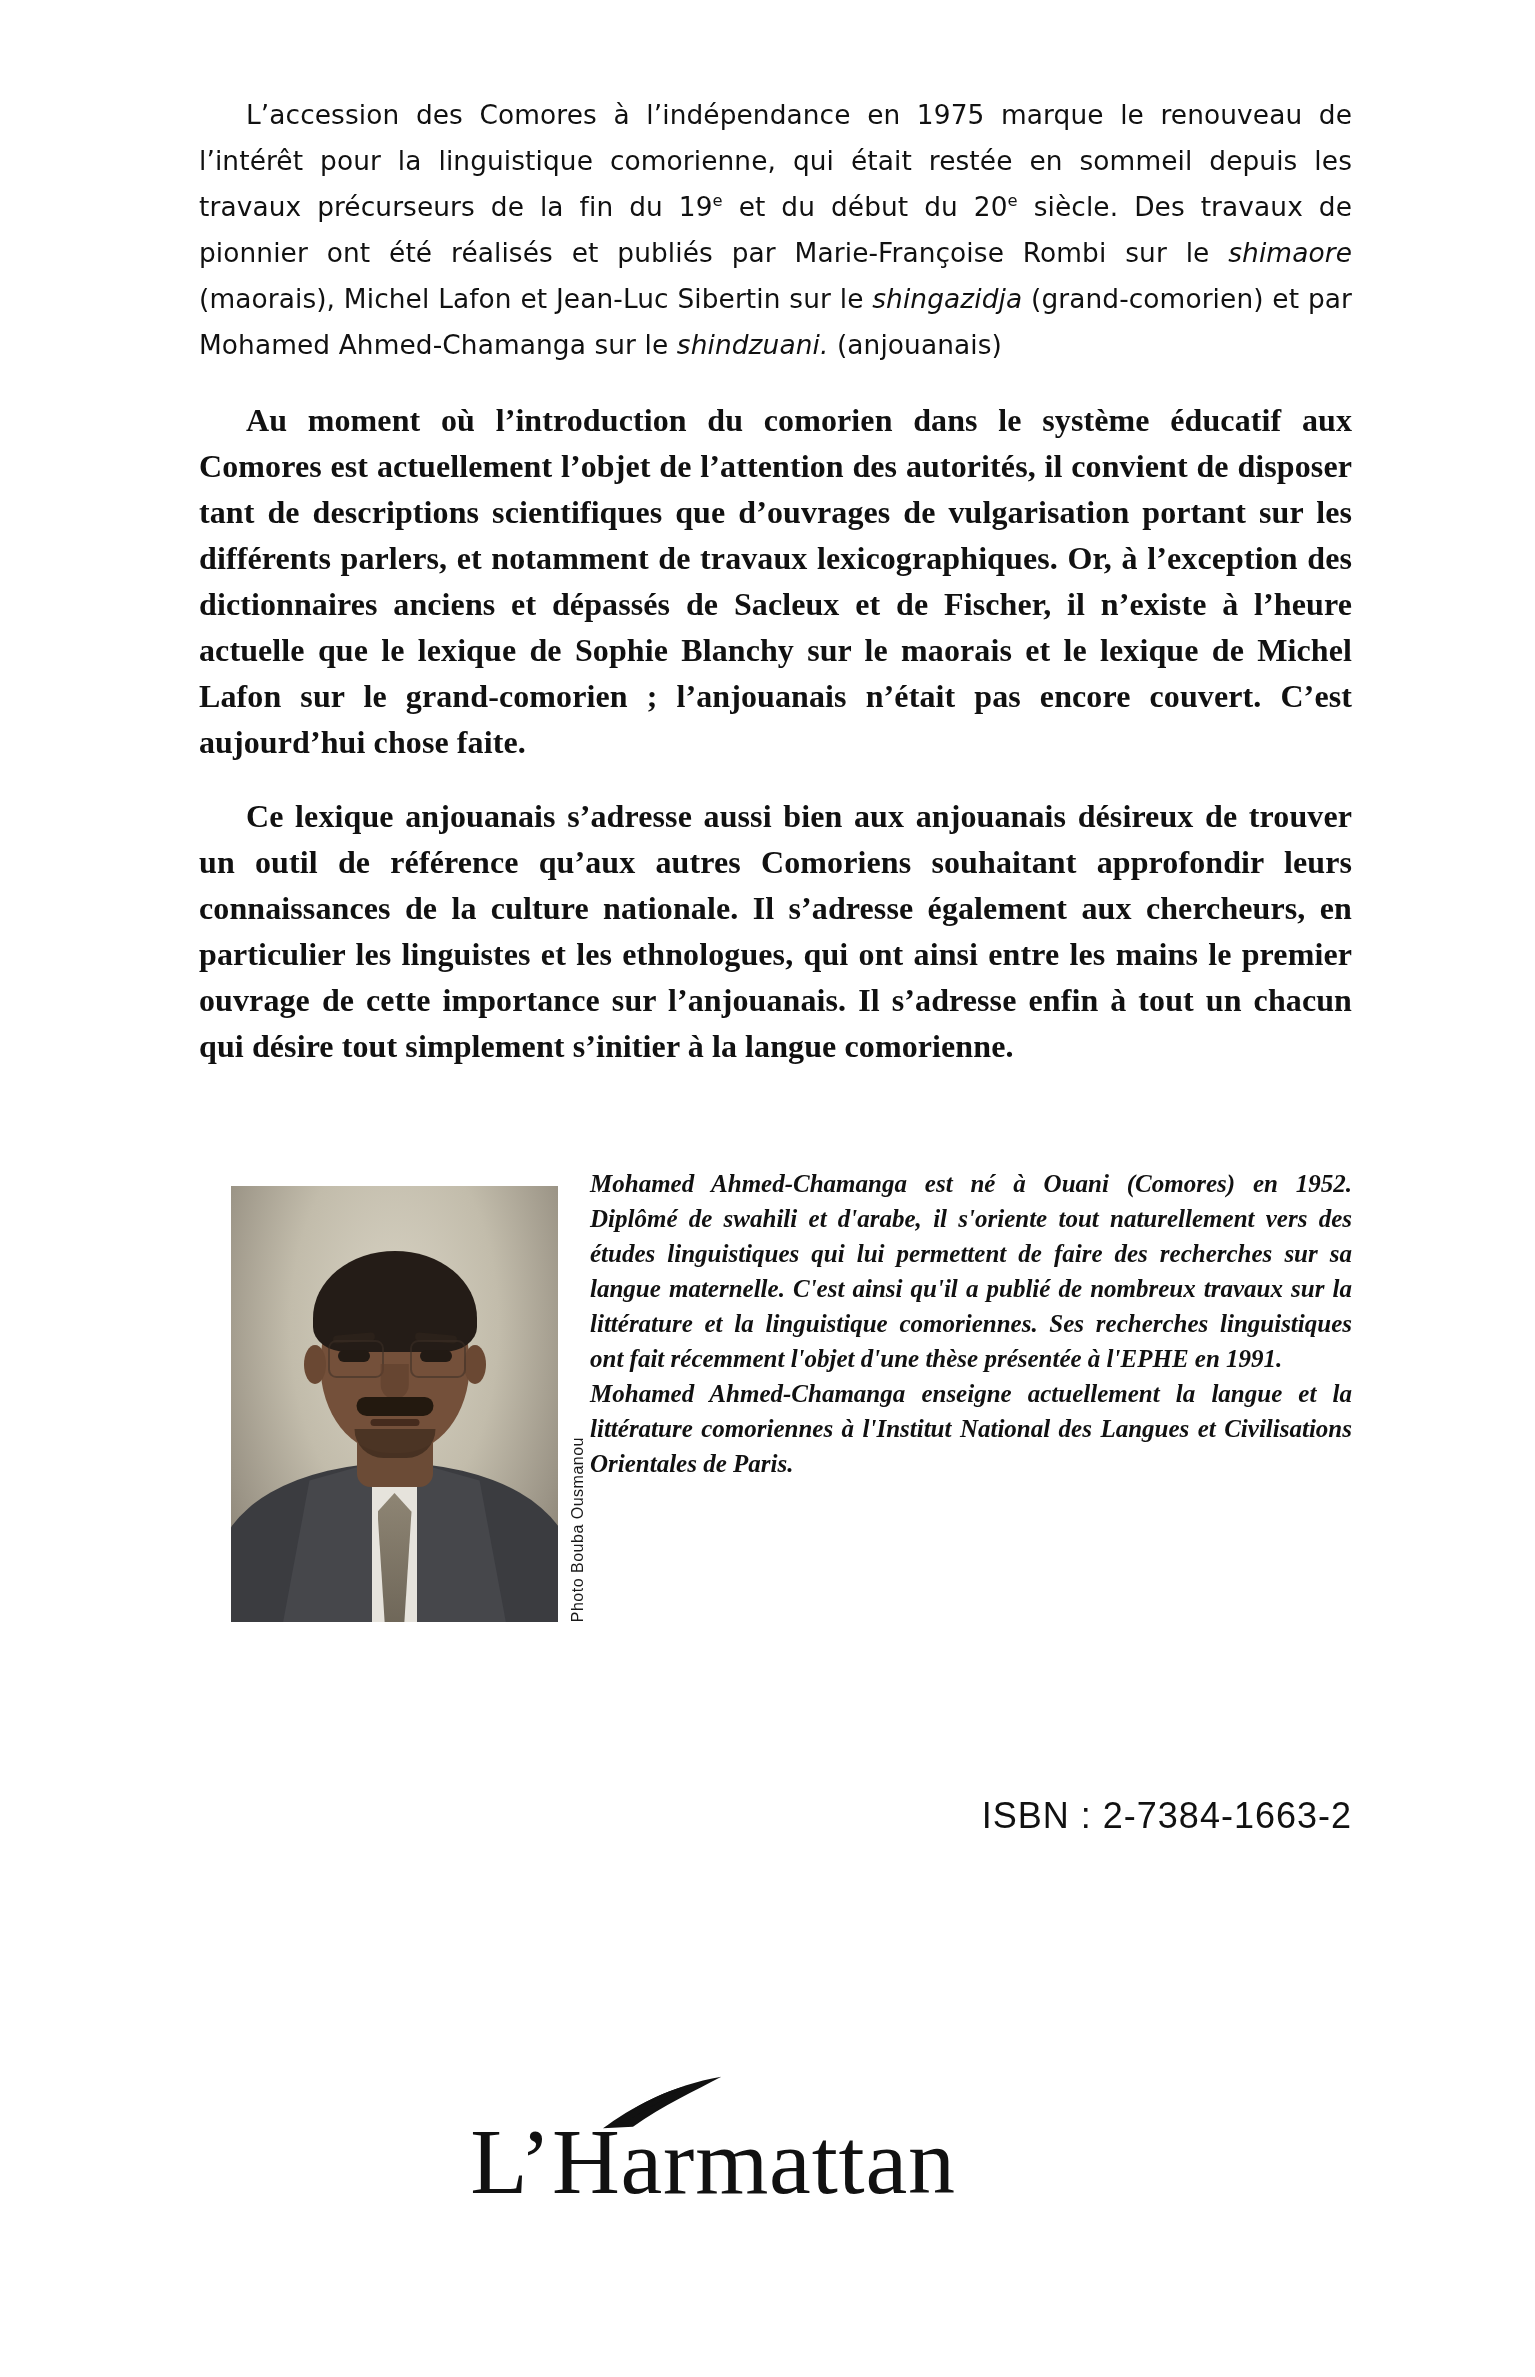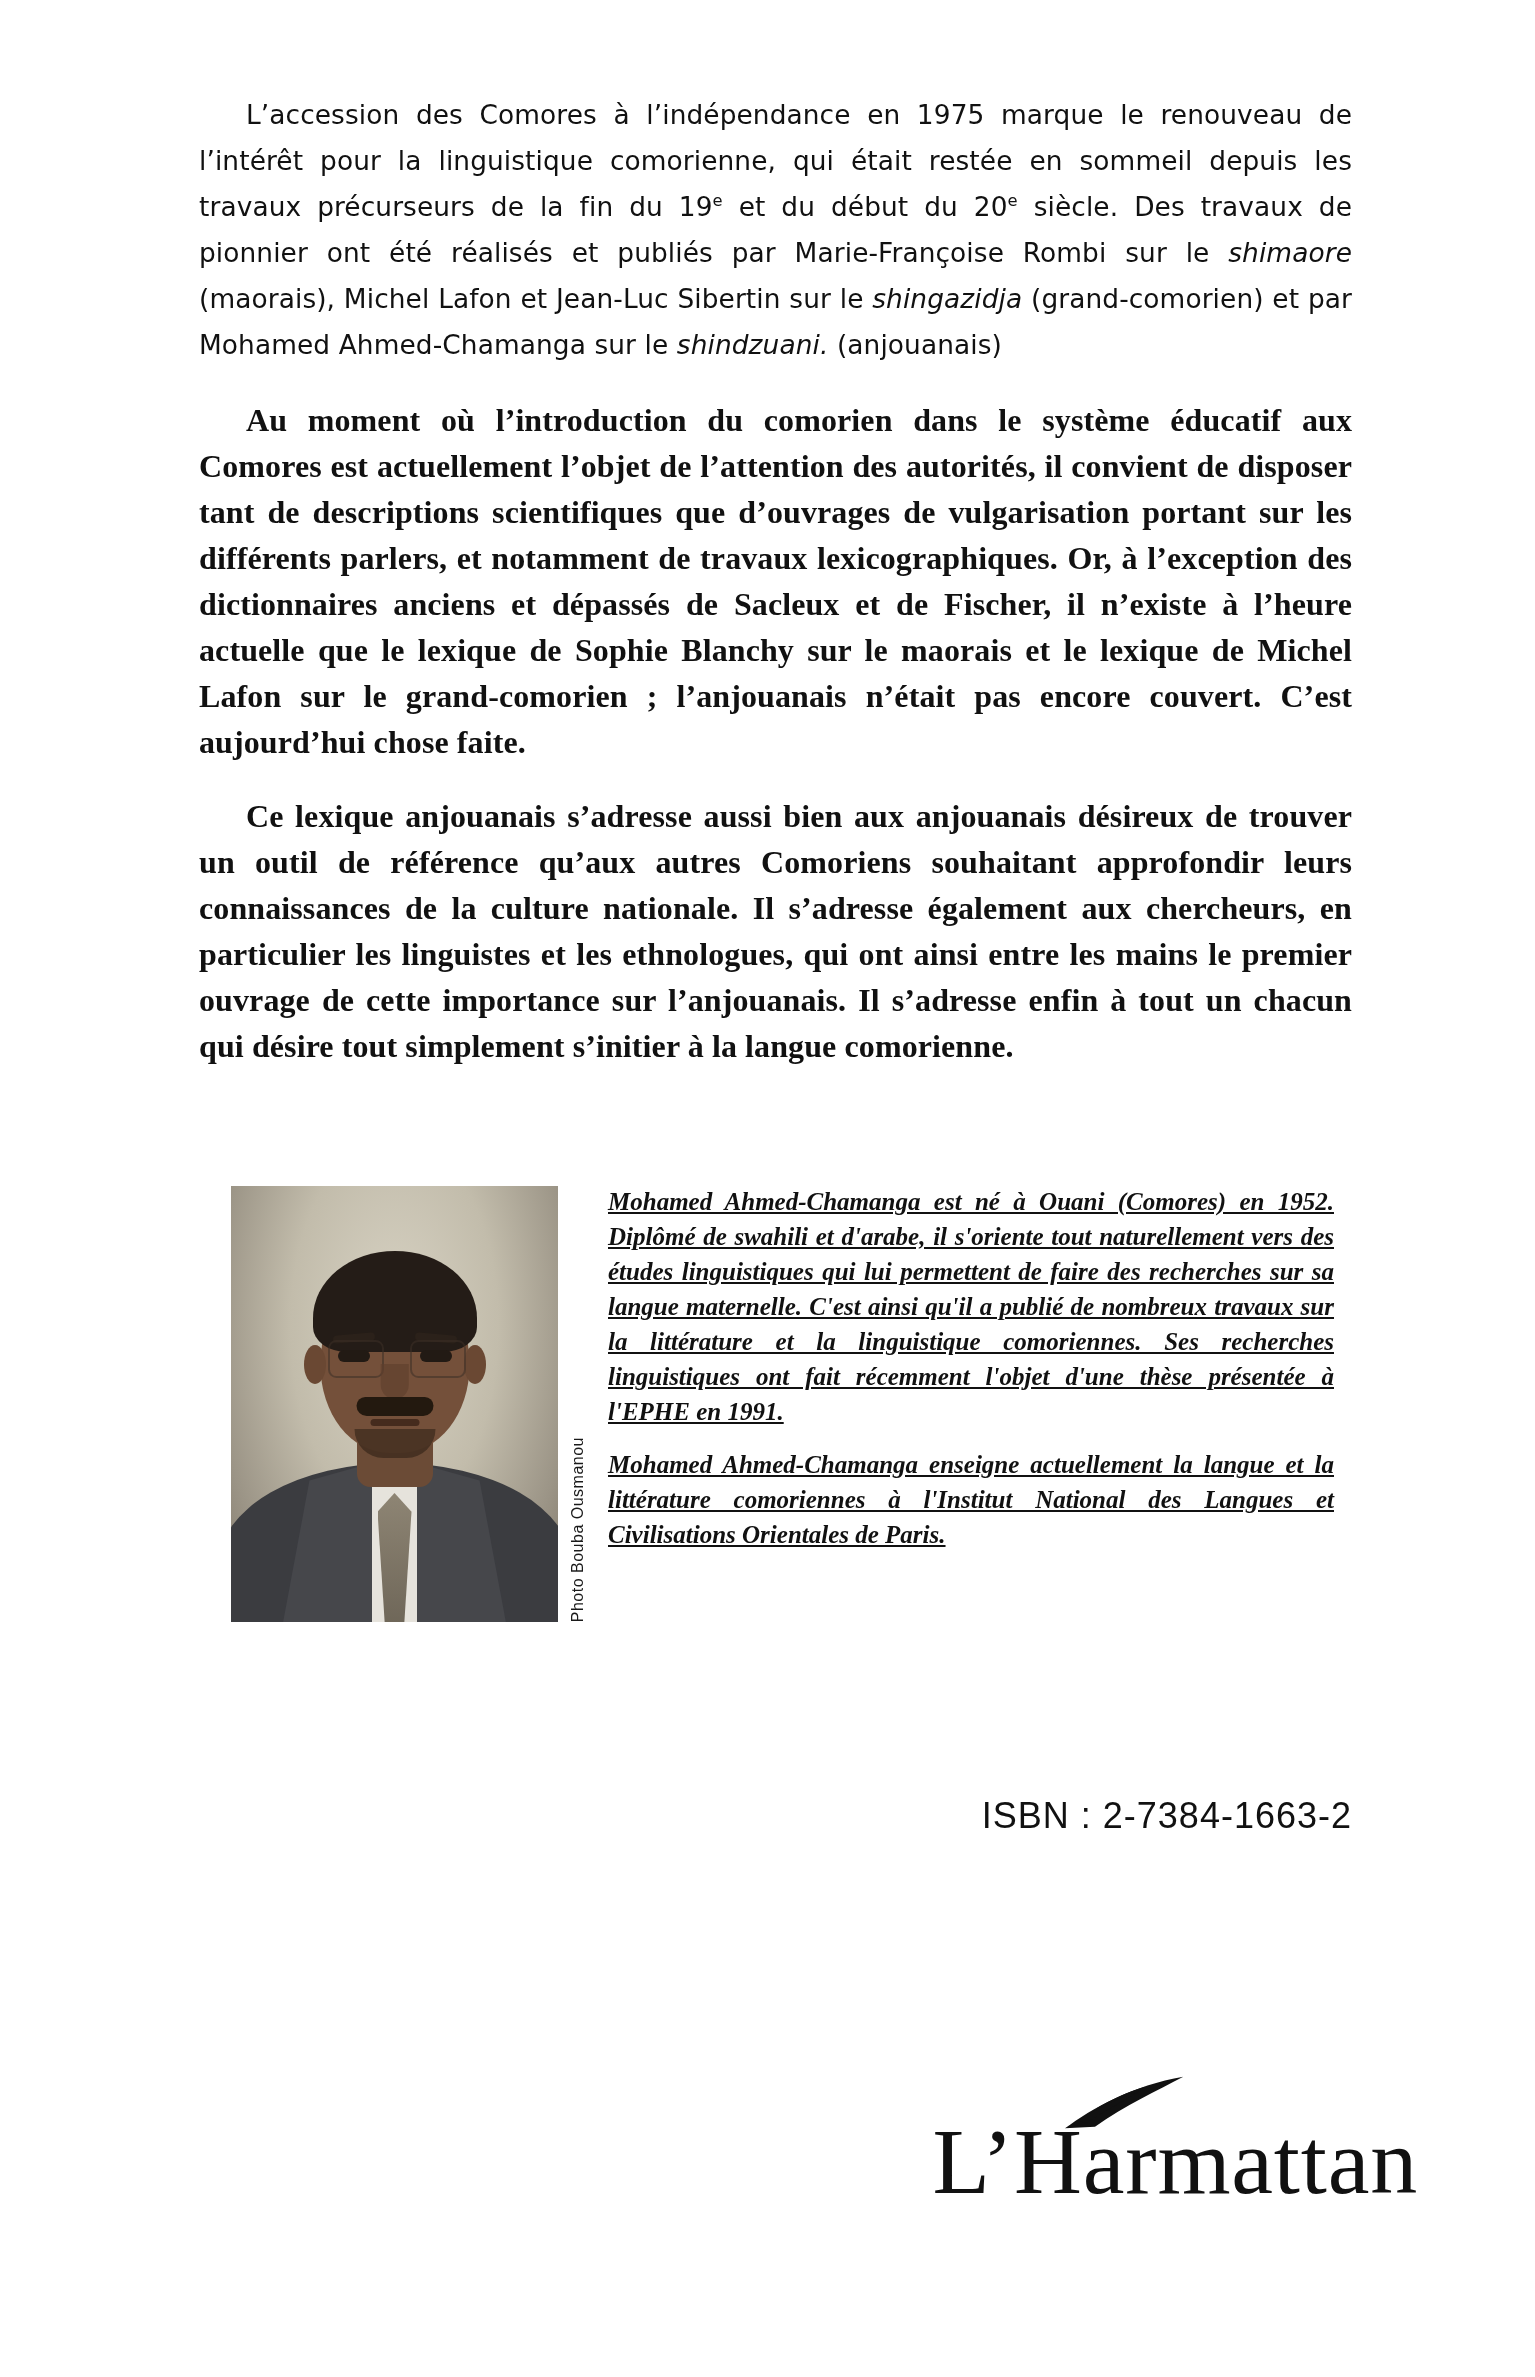--- a/index.html
+++ b/index.html
@@ -206,40 +206,40 @@
     top: 0;
     width: 762px;
     font-family: "Liberation Serif", serif;
     font-style: italic;
     font-weight: bold;
     font-size: 25px;
     line-height: 35px;
     text-align: justify;
     color: #111;
   }
-  .bio p { margin: 18px; text-decoration: underline; }
+  .bio p { margin: 0; }
 
   .isbn {
     position: absolute;
     left: 191px;
     top: 1795px;
     width: 1153px;
     text-align: right;
     font-family: "Liberation Sans", sans-serif;
     font-size: 36px;
     letter-spacing: 1px;
     color: #111;
   }
 
   .logo {
     position: absolute;
     left: 0;
     top: 2114px;
     width: 1410px;
-    text-align: right;
+    text-align: center;
   }
   .logo-inner {
     display: inline-block;
     position: relative;
     font-family: "Liberation Serif", serif;
     font-size: 94px;
     letter-spacing: 0.8px;
     color: #111;
     line-height: 1;
   }

